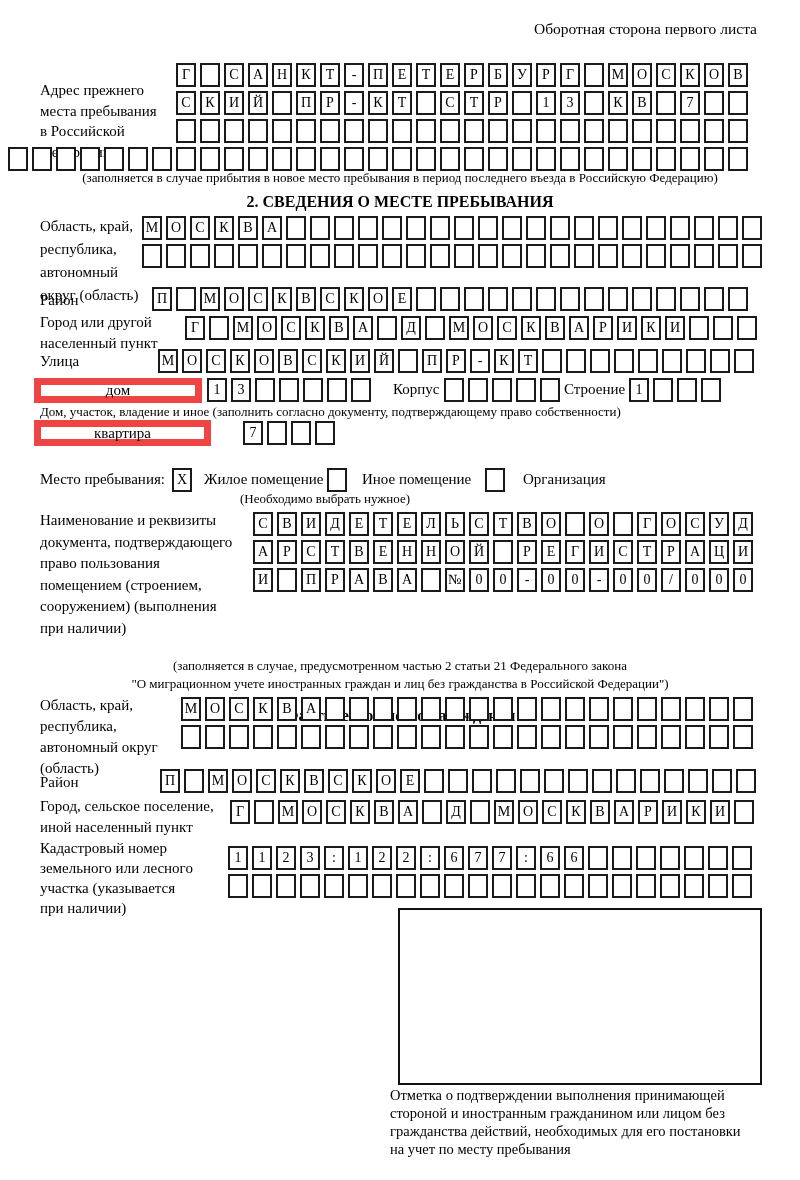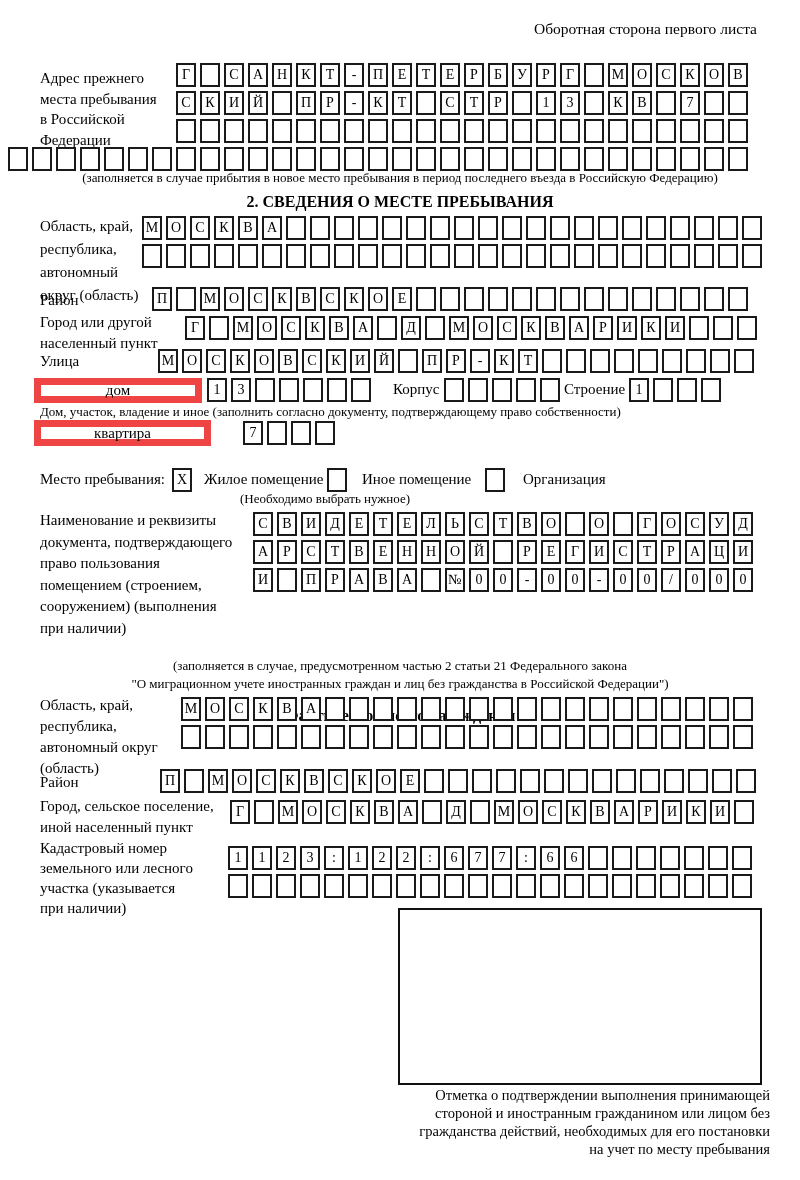--- a/index.html
+++ b/index.html
@@ -10,30 +10,30 @@
   .note{position:absolute;left:0;width:800px;text-align:center;font-size:13px;}
   .title{position:absolute;left:0;width:800px;text-align:center;font-size:16px;font-weight:bold;}
   .cellrow{position:absolute;display:flex;gap:4px;}
   .cell{width:16px;height:20px;border:2px solid #1a1a1a;text-align:center;
         font-size:14px;line-height:20px;flex:0 0 auto;background:#fff;}
   .bigfield{position:absolute;border:7px solid #ef4444;box-sizing:border-box;
         display:flex;align-items:center;justify-content:center;font-size:15px;background:#fff;}
   .checkbox{position:absolute;width:16px;height:20px;border:2px solid #1a1a1a;
         text-align:center;font-size:14px;line-height:20px;background:#fff;}
   .stampbox{position:absolute;border:2px solid #111;box-sizing:border-box;background:#fff;}
-  .caption{position:absolute;text-align:right;font-size:14.5px;line-height:18px;}
+  .caption{position:absolute;text-align:left;font-size:14.5px;line-height:18px;}
 </style>
 </head>
 <body>
 
 <div class="page">
 
   <div class="abs" style="top:20px;right:43px;font-size:15.5px;">Оборотная сторона первого листа</div>
 
-  <div class="lbl" style="left:40px;top:68px;">
+  <div class="lbl" style="left:40px;top:80px;">
       <div>Адрес прежнего</div>
       <div>места пребывания</div>
       <div>в Российской</div>
       <div>Федерации</div>
     </div>
   <div class="cellrow" style="left:176px;top:63px;">
       <div class="cell">Г</div>
       <div class="cell"></div>
       <div class="cell">С</div>
       <div class="cell">А</div>

